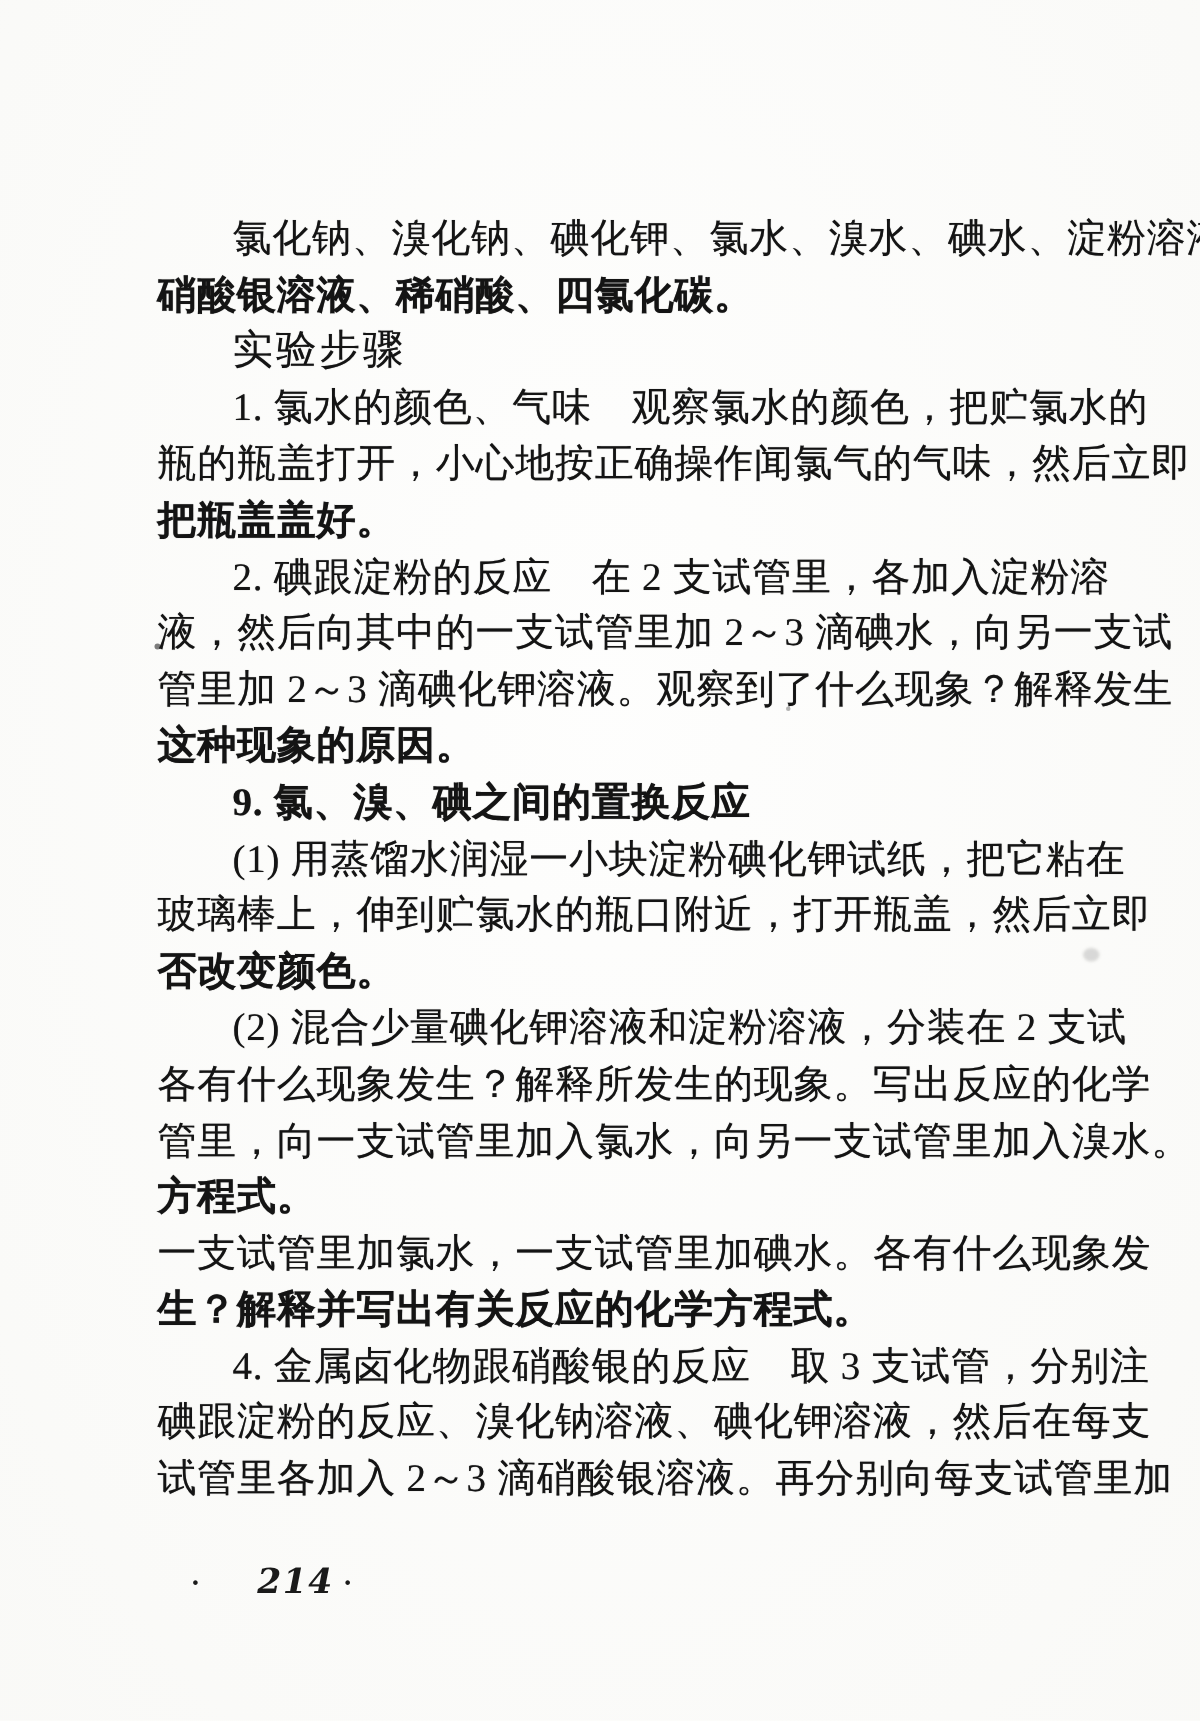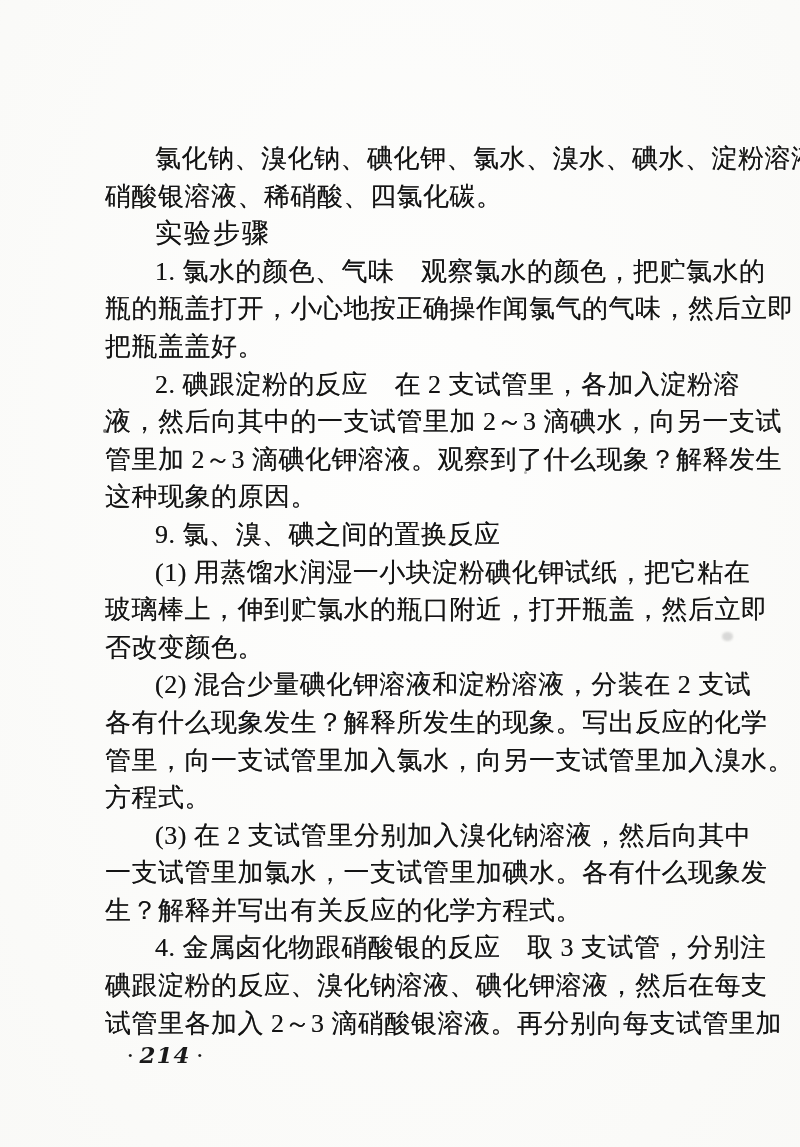--- a/index.html
+++ b/index.html
@@ -33,21 +33,21 @@
     height: 37.6px;
     line-height: 37.6px;
     font-size: 26px;
     letter-spacing: 0.5px;
     white-space: nowrap;
     text-align: justify;
     text-align-last: justify;
     text-shadow: 0 0 0.5px rgba(10,10,10,0.6);
   }
   .line.indent { padding-left: 50px; }
-  .line.no-stretch { text-align-last: left; }
+  .line.no-stretch { text-align-last: left; font-weight: bold; }
   .paragraph.heading .line {
     font-family: "Liberation Sans", "DejaVu Sans", sans-serif;
     font-weight: 400;
     font-size: 27px;
     letter-spacing: 2px;
     text-align-last: left;
   }
   .footer {
     position: absolute;
     left: 128px;
@@ -61,20 +61,21 @@
     font-size: 13px;
     vertical-align: 3px;
     letter-spacing: 0;
   }
   .footer .num {
     font-style: italic;
     font-weight: 600;
     font-family: "DejaVu Serif", serif;
     padding: 0 7px;
     letter-spacing: 1px;
+    margin-left: 32px;
   }
   
   .speck { position: absolute; border-radius: 50%; }
   .speck-1 {
     left: 722px; top: 632px; width: 11px; height: 9px;
     background: rgba(60,60,60,0.18); filter: blur(1px);
   }
   .speck-2 {
     left: 103px; top: 429px; width: 4px; height: 4px;
     background: rgba(20,20,20,0.55);
@@ -116,21 +117,20 @@
         <div class="line">玻璃棒上，伸到贮氯水的瓶口附近，打开瓶盖，然后立即</div>
         <div class="line no-stretch">否改变颜色。</div>
       </div>
       <div class="paragraph">
         <div class="line indent">(2) 混合少量碘化钾溶液和淀粉溶液，分装在 2 支试</div>
         <div class="line">各有什么现象发生？解释所发生的现象。写出反应的化学</div>
         <div class="line">管里，向一支试管里加入氯水，向另一支试管里加入溴水。</div>
         <div class="line no-stretch">方程式。</div>
       </div>
       <div class="paragraph">
-        <div class="line indent">(3) 在 2 支试管里分别加入溴化钠溶液，然后向其中</div>
         <div class="line">一支试管里加氯水，一支试管里加碘水。各有什么现象发</div>
         <div class="line no-stretch">生？解释并写出有关反应的化学方程式。</div>
       </div>
       <div class="paragraph">
         <div class="line indent">4. 金属卤化物跟硝酸银的反应　取 3 支试管，分别注</div>
         <div class="line">碘跟淀粉的反应、溴化钠溶液、碘化钾溶液，然后在每支</div>
         <div class="line">试管里各加入 2～3 滴硝酸银溶液。再分别向每支试管里加</div>
       </div>
     </main>
 

